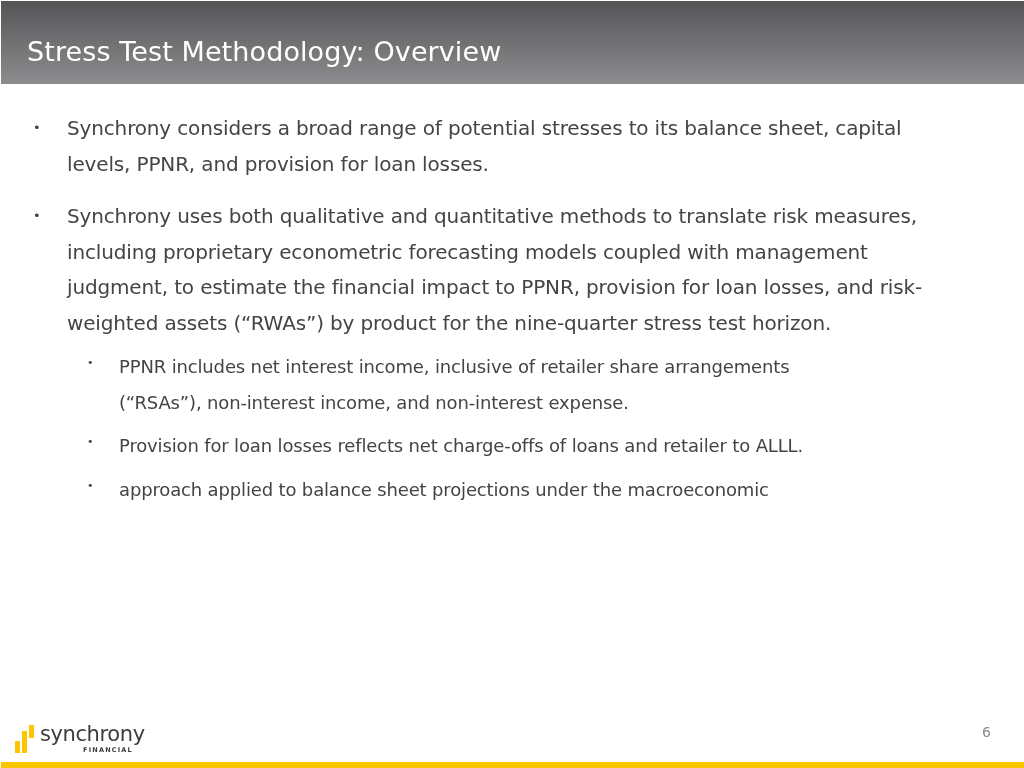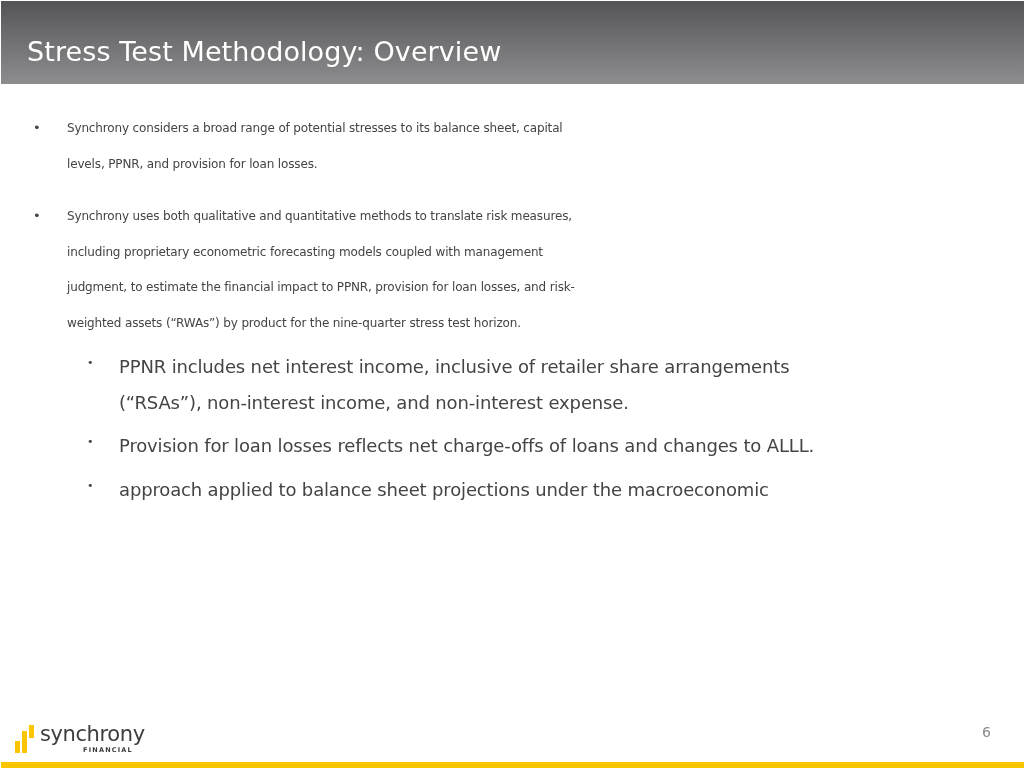--- a/index.html
+++ b/index.html
@@ -23,21 +23,21 @@
 
     .content { position: absolute; left: 0; top: 0; width: 1024px; }
 
     .bullet {
       position: absolute; display: flex;
     }
     .bullet .dot {
       position: absolute; font-size: 13px; color: #444;
     }
     .bullet .text {
-      font-size: 12px; line-height: 35.5px; color: #444444; letter-spacing: -0.15px;
+      font-size: 20px; line-height: 35.5px; color: #444444; letter-spacing: -0.15px;
     }
 
     .b1 { left: 0; top: 111px; }
     .b1 .dot { left: 33px; top: 9px; }
     .b1 .text { position: absolute; left: 67px; width: 880px; }
 
     .b2 { left: 0; top: 199px; }
     .b2 .dot { left: 33px; top: 9px; }
     .b2 .text { position: absolute; left: 67px; width: 880px; }
 
@@ -104,21 +104,21 @@
       <span class="dot">•</span>
       <div class="text">
         <div>PPNR includes net interest income, inclusive of retailer share arrangements</div>
         <div>(“RSAs”), non-interest income, and non-interest expense.</div>
       </div>
     </div>
 
     <div class="bullet sub s2">
       <span class="dot">•</span>
       <div class="text">
-        <div>Provision for loan losses reflects net charge-offs of loans and changes to ALLL.</div>
+        <div>Provision for loan losses reflects net charge-offs of loans and retailer to ALLL.</div>
       </div>
     </div>
 
     <div class="bullet sub s3">
       <span class="dot">•</span>
       <div class="text">
         <div>approach applied to balance sheet projections under the macroeconomic</div>
       </div>
     </div>
   </div>

